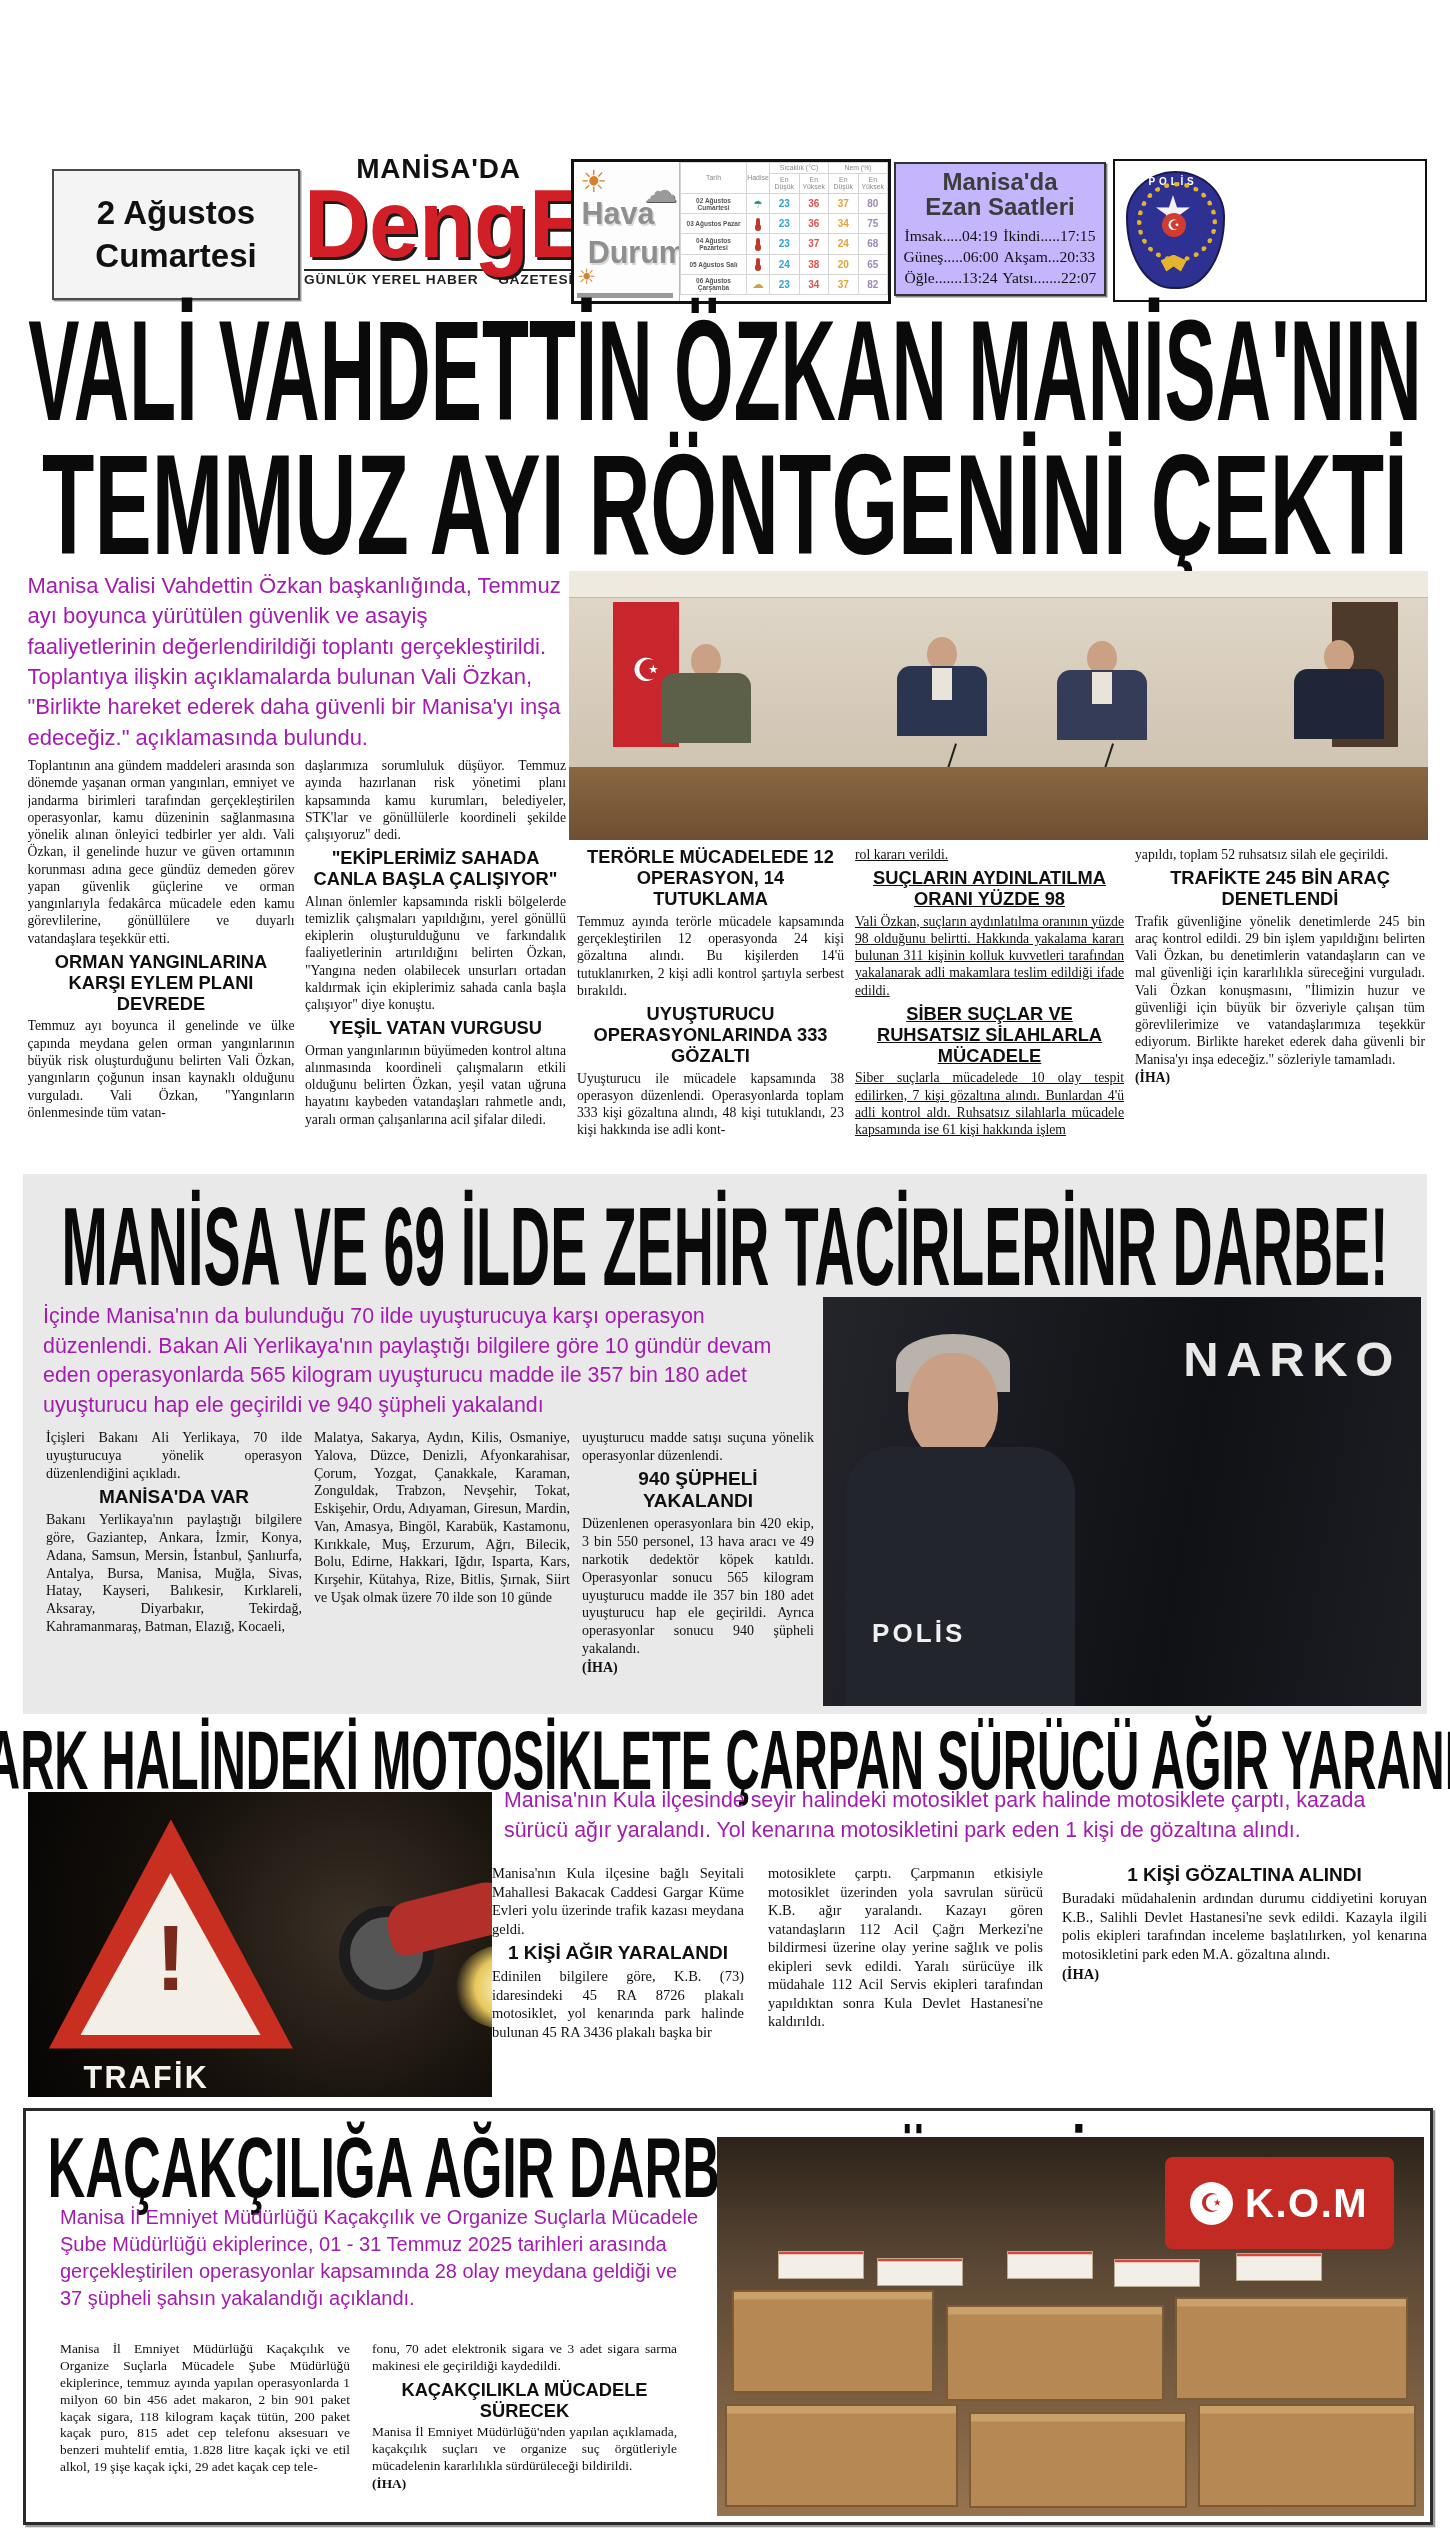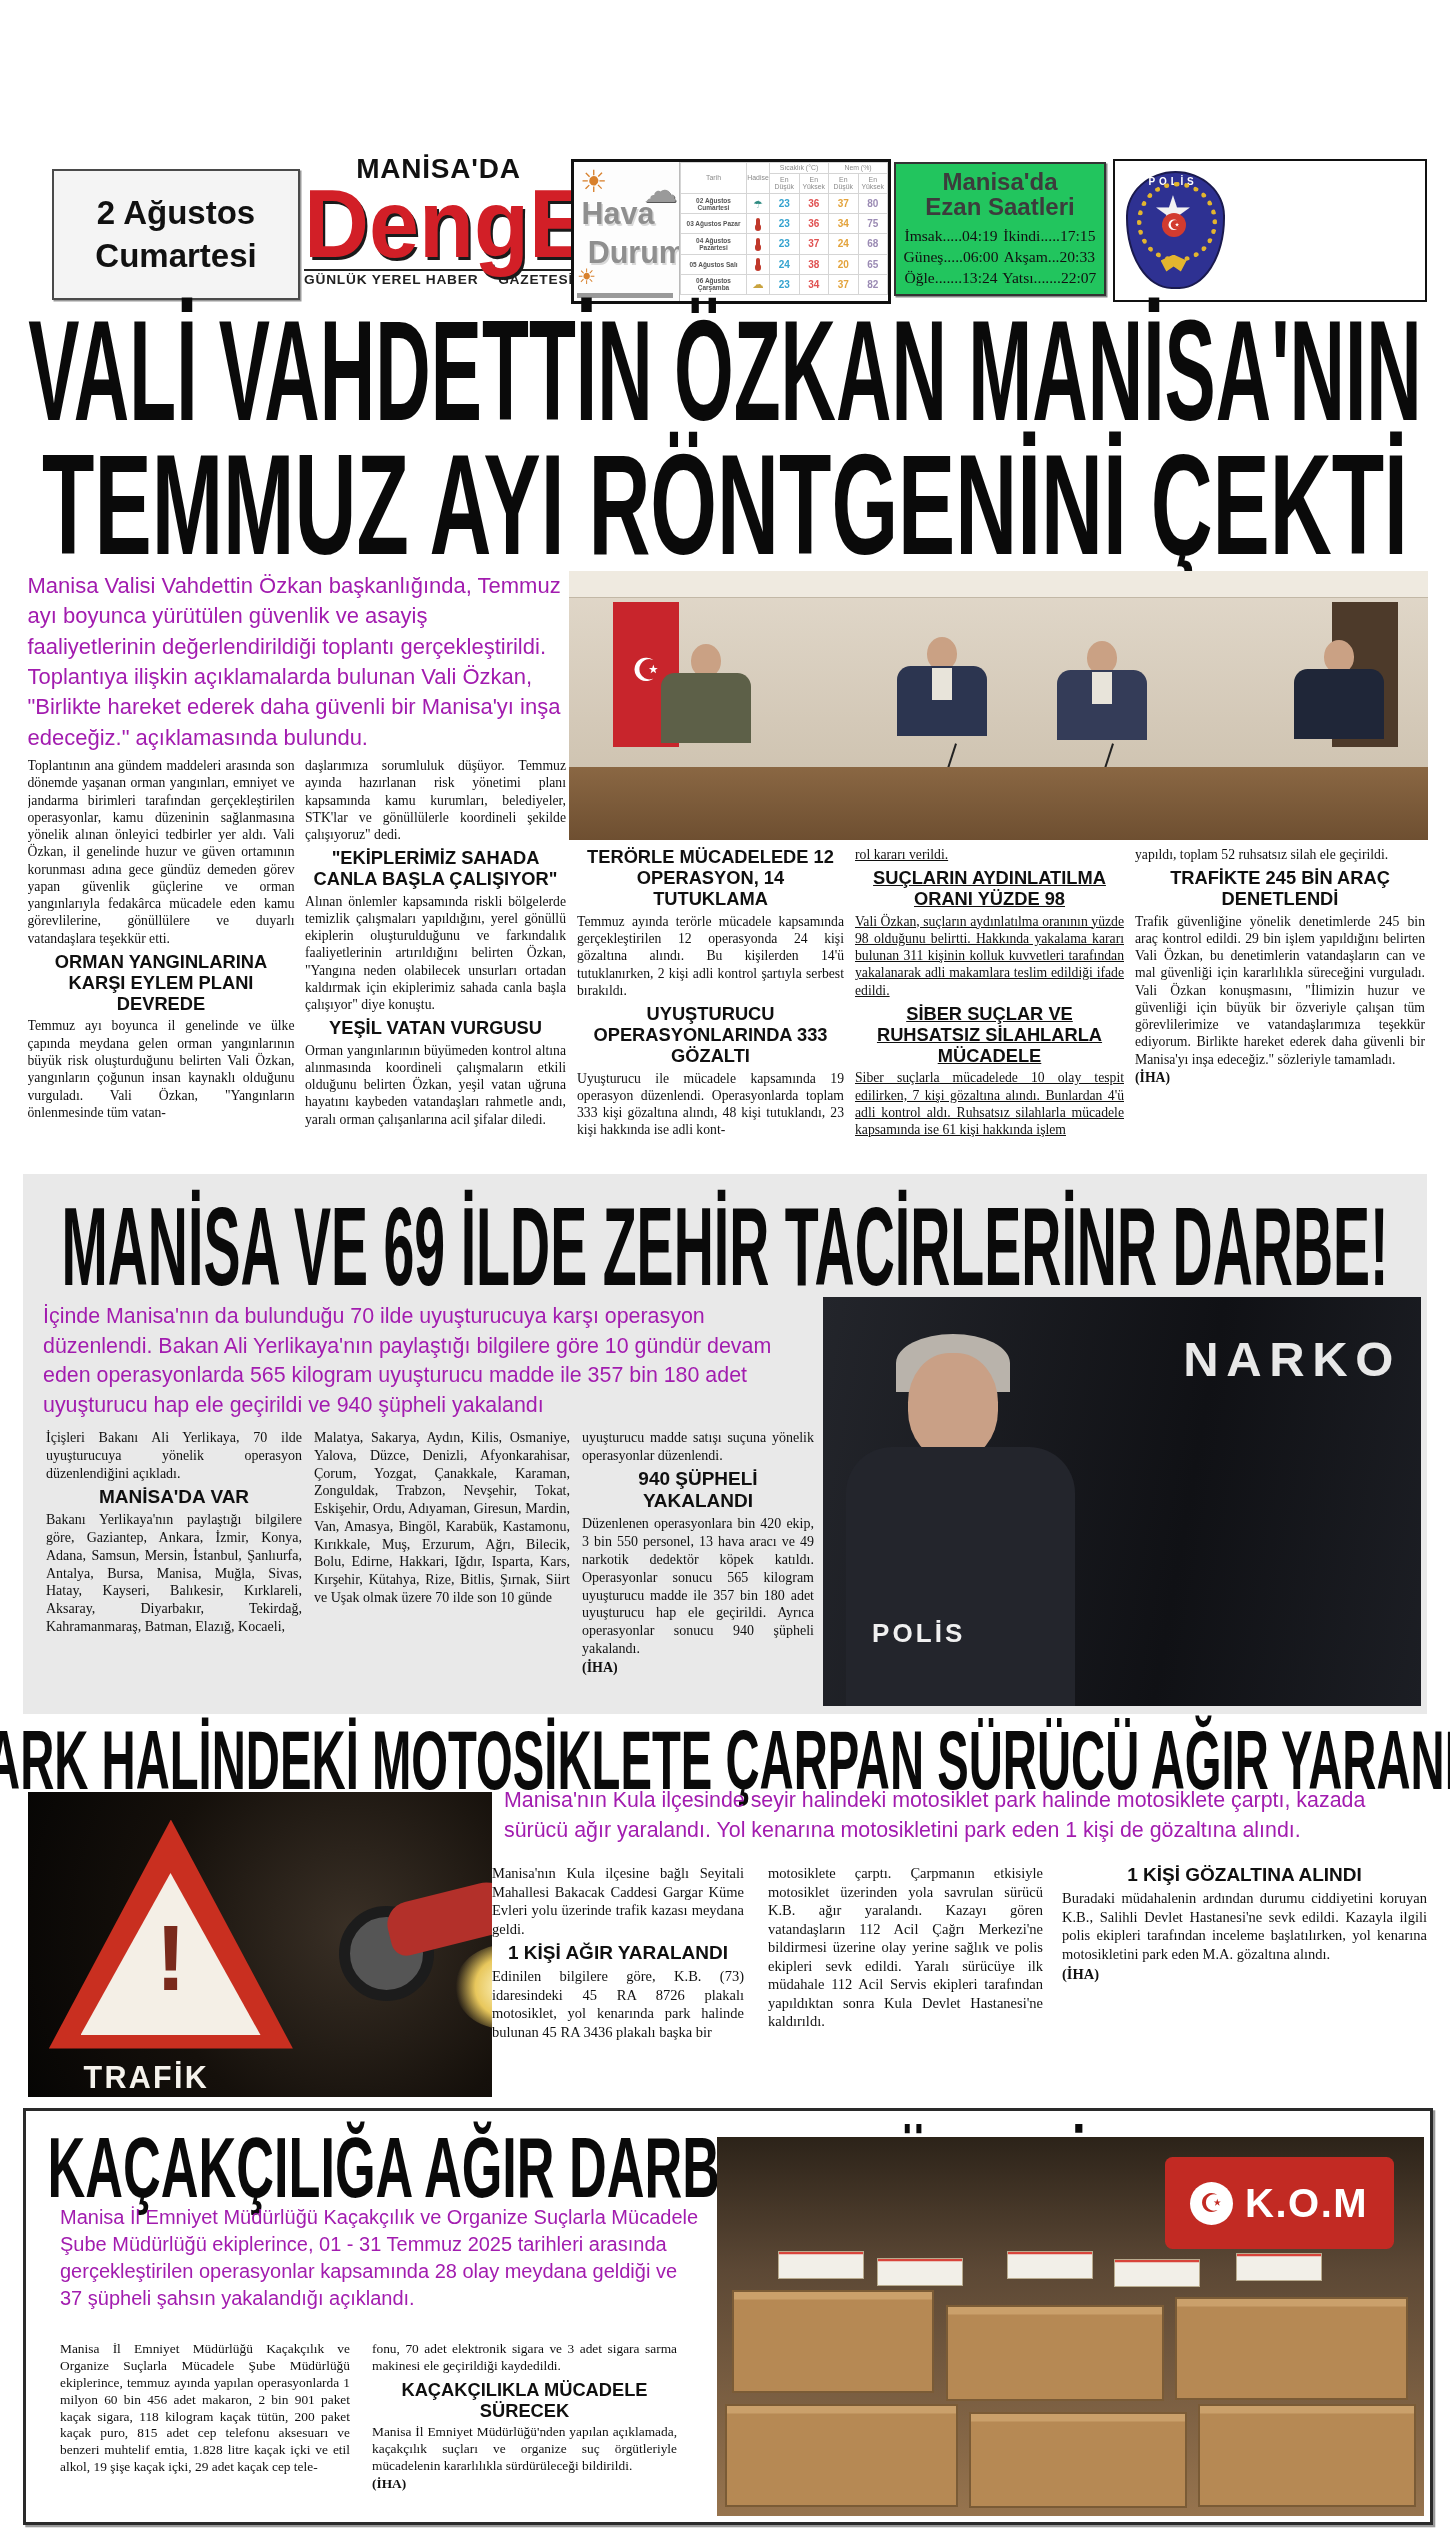--- a/index.html
+++ b/index.html
@@ -30,21 +30,21 @@
   .wlogo .base{position:absolute;left:3.1px;bottom:3.1px;width:96px;height:4.6px;background:#9a9a9a;}
   table.wt{border-collapse:collapse;width:208px;height:133px;table-layout:fixed;}
   table.wt th,table.wt td{border:0.8px solid #d5d5d5;text-align:center;vertical-align:middle;padding:0;}
   table.wt th{font-size:6.9px;color:#8a8a8a;font-weight:normal;}
   .wdate{font-size:6.5px;font-weight:bold;color:#555;}
   .wv{font-size:10px;font-weight:bold;}
   .c-tmin{color:#35a3cf;} .c-tmax{color:#e05252;} .c-nmin{color:#e3a33c;} .c-nmax{color:#9b8bb4;}
   .thermo{display:inline-block;position:relative;width:3.8px;height:10px;background:#c0392b;border-radius:2.3px;}
   .thermo::after{content:"";position:absolute;left:-1.5px;bottom:-3.1px;width:6.9px;height:6.9px;border-radius:50%;background:#c0392b;}
   .wc-storm{font-size:10.7px;color:#2e8b81;} .wc-cloud{font-size:11.4px;color:#c9a33f;}
-  .ezanbox{left:894px;top:162px;width:212px;height:134px;border:2.3px solid #333;background:#22c55e;
+  .ezanbox{left:894px;top:162px;width:212px;height:134px;border:2.3px solid #333;background:#c4b5fd;
            box-shadow:1.5px 1.5px 0 #888;text-align:center;padding-top:4.6px;box-sizing:border-box;}
   .ezan-title{font-size:24px;font-weight:bold;color:#3c3c3c;line-height:1.05;}
   .ezan-times{display:flex;justify-content:space-between;padding:6.1px 7.6px 0 7.6px;
               font-family:"Liberation Serif",serif;font-size:15.6px;color:#111;text-align:center;line-height:1.35;}
   .policebox{left:1113px;top:159px;width:310px;height:139px;border:2.3px solid #111;background:#fff;display:flex;align-items:center;}
   .police-text{width:180px;padding-left:7.6px;font-size:20px;font-weight:bold;color:#0a0a0a;line-height:1.3;}
   .police-text div{text-decoration:underline;}
   .emblem{position:relative;width:107px;height:122px;margin-left:4.6px;}
   .emblem-shield{position:absolute;left:6.1px;top:1.5px;width:95px;height:114px;background:#2e3192;
                  border:2.3px solid #1a1a4e;border-radius:50% 50% 46% 46%/38% 38% 60% 60%;}
@@ -273,21 +273,21 @@
     <div class="sub" style="font-size:18.3px;">"EKİPLERİMİZ SAHADA CANLA BAŞLA ÇALIŞIYOR"</div>
     <p>Alınan önlemler kapsamında riskli bölgelerde temizlik çalışmaları yapıldığını, yerel gönüllü ekiplerin oluşturulduğunu ve farkındalık faaliyetlerinin artırıldığını belirten Özkan, "Yangına neden olabilecek unsurları ortadan kaldırmak için ekiplerimiz sahada canla başla çalışıyor" diye konuştu.</p>
     <div class="sub" style="font-size:18.3px;">YEŞİL VATAN VURGUSU</div>
     <p>Orman yangınlarının büyümeden kontrol altına alınmasında koordineli çalışmaların etkili olduğunu belirten Özkan, yeşil vatan uğruna hayatını kaybeden vatandaşları rahmetle andı, yaralı orman çalışanlarına acil şifalar diledi.</p>
   </div>
 
   <div class="abs col" style="left:577px;top:846px;width:267px;height:311px;font-size:13.7px;line-height:1.26;">
     <div class="sub" style="font-size:18.3px;margin-top:0;">TERÖRLE MÜCADELEDE 12 OPERASYON, 14 TUTUKLAMA</div>
     <p>Temmuz ayında terörle mücadele kapsamında gerçekleştirilen 12 operasyonda 24 kişi gözaltına alındı. Bu kişilerden 14'ü tutuklanırken, 2 kişi adli kontrol şartıyla serbest bırakıldı.</p>
     <div class="sub" style="font-size:18.3px;">UYUŞTURUCU OPERASYONLARINDA 333 GÖZALTI</div>
-    <p>Uyuşturucu ile mücadele kapsamında 19 operasyon düzenlendi. Operasyonlarda toplam 333 kişi gözaltına alındı, 48 kişi tutuklandı, 23 kişi hakkında ise adli kont-</p>
+    <p>Uyuşturucu ile mücadele kapsamında 38 operasyon düzenlendi. Operasyonlarda toplam 333 kişi gözaltına alındı, 48 kişi tutuklandı, 23 kişi hakkında ise adli kont-</p>
   </div>
 
   <div class="abs col" style="left:855px;top:846px;width:269px;height:311px;font-size:13.7px;line-height:1.26;text-decoration:underline;">
     <p>rol kararı verildi.</p>
     <div class="sub" style="font-size:18.3px;">SUÇLARIN AYDINLATILMA ORANI YÜZDE 98</div>
     <p>Vali Özkan, suçların aydınlatılma oranının yüzde 98 olduğunu belirtti. Hakkında yakalama kararı bulunan 311 kişinin kolluk kuvvetleri tarafından yakalanarak adli makamlara teslim edildiği ifade edildi.</p>
     <div class="sub" style="font-size:18.3px;">SİBER SUÇLAR VE RUHSATSIZ SİLAHLARLA MÜCADELE</div>
     <p>Siber suçlarla mücadelede 10 olay tespit edilirken, 7 kişi gözaltına alındı. Bunlardan 4'ü adli kontrol aldı. Ruhsatsız silahlarla mücadele kapsamında ise 61 kişi hakkında işlem</p>
   </div>
 

